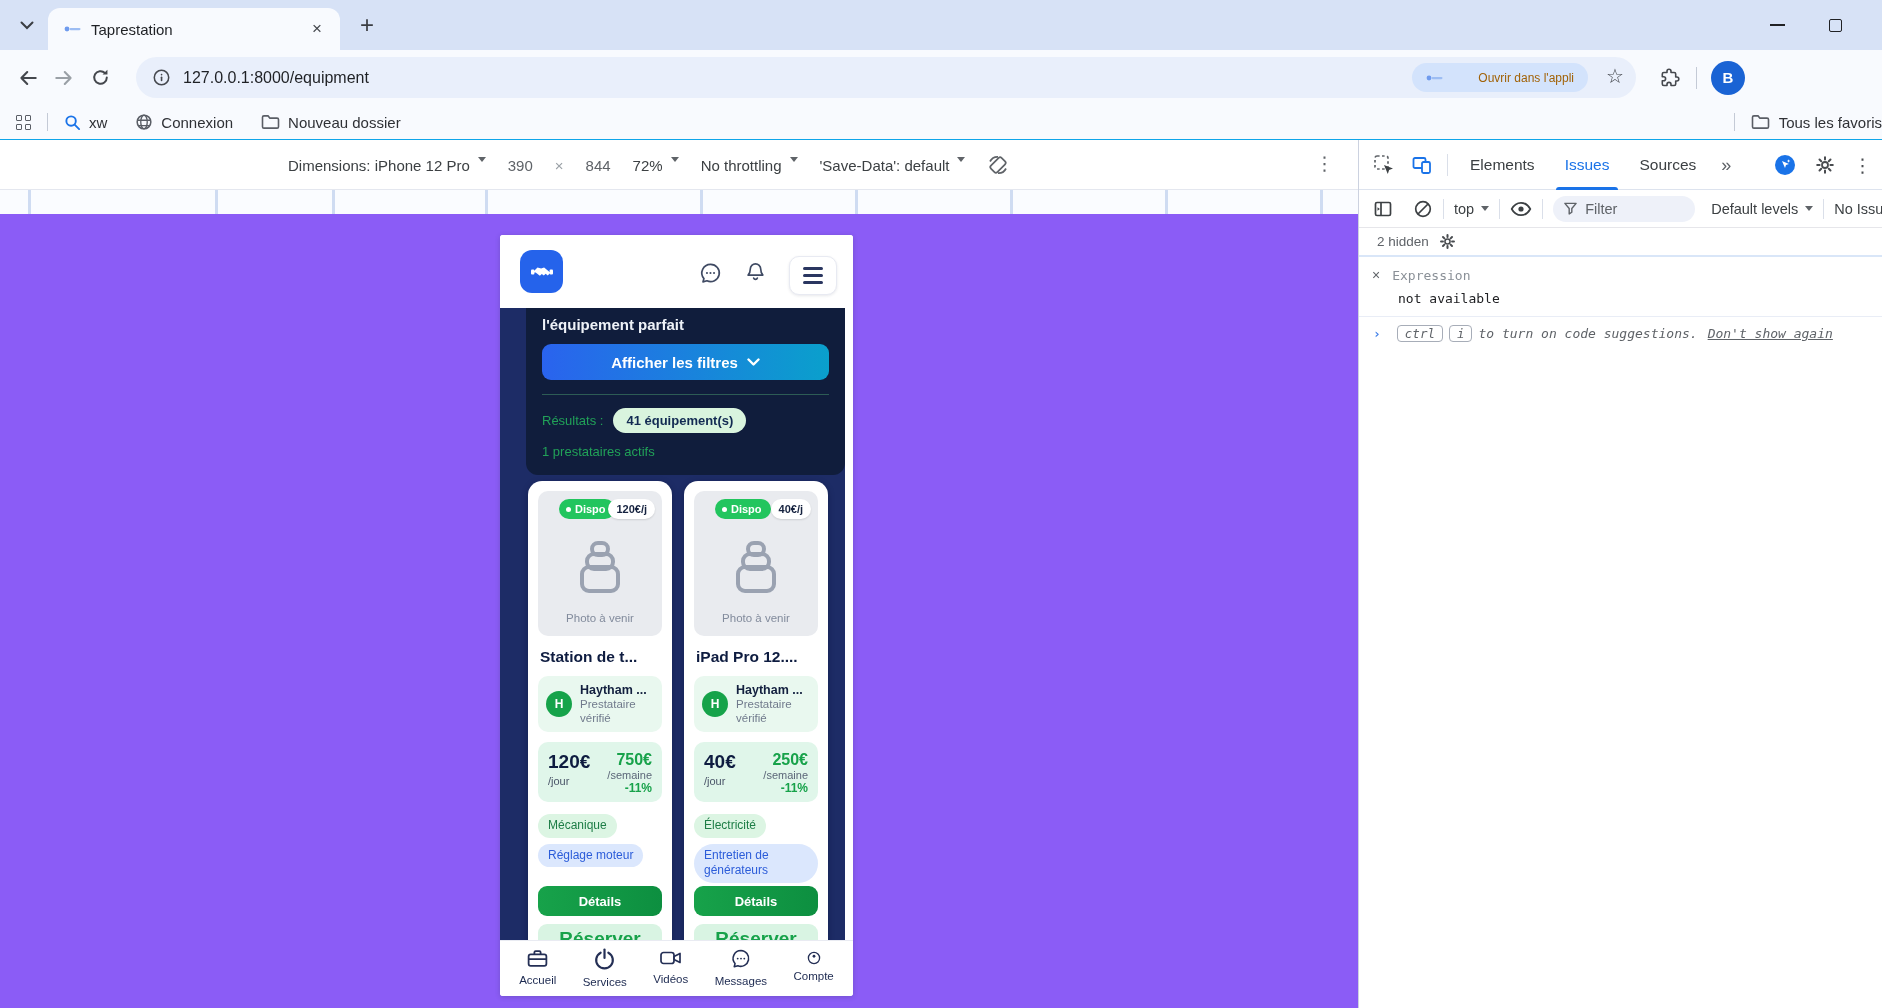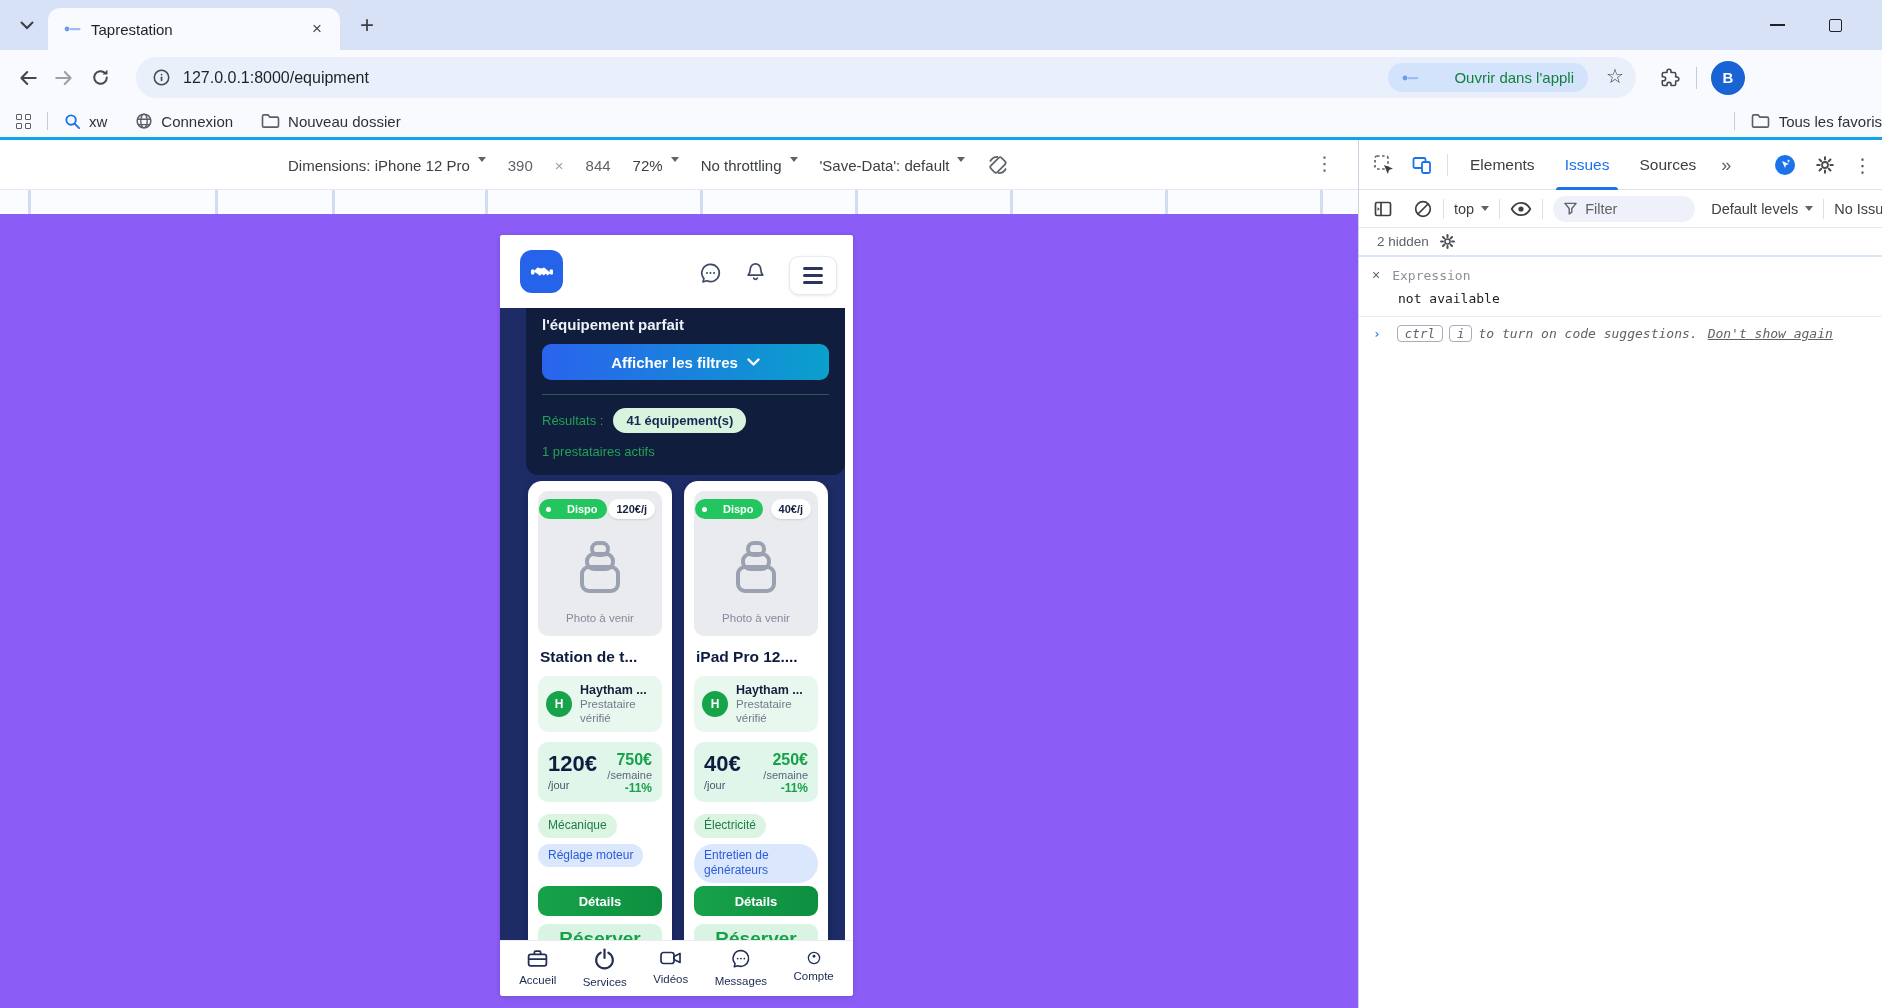--- a/index.html
+++ b/index.html
@@ -19,28 +19,28 @@
   .win-min { width:15px; height:2px; background:#202124; }
   .win-max { width:13px; height:13px; border:1.6px solid #202124; border-radius:2px; }
 
   
   .toolbar { position:absolute; left:0; top:50px; width:1882px; height:55px; background:#f8fafe; display:flex; align-items:center; }
   .nav-btn { width:36px; height:36px; display:flex; align-items:center; justify-content:center; border-radius:18px; }
   .nav-btn.b1{ margin-left:10px; } 
   .omnibox { position:relative; margin-left:18px; width:1500px; height:41px; border-radius:21px; background:#e9effb; display:flex; align-items:center; padding:0 12px 0 16px; }
   .url { font-size:16px; color:#1f2125; margin-left:12px; }
   .chip { position:absolute; right:48px; top:6px; height:29px; border-radius:15px; background:#d3e3fc; display:flex; align-items:center; gap:8px; padding:0 14px; }
-  .chip-label { font-size:15px; color:#15803d;margin-left:27px; }
+  .chip-label { font-size:12px; color:#a16207;margin-left:27px; }
   .star { position:absolute; right:12px; top:7px; font-size:20px; color:#45484e; }
   .puzzle { margin-left:22px; }
   .tb-divider { width:1px; height:22px; background:#c4cad6; margin:0 14px 0 16px; }
   .avatar { width:34px; height:34px; border-radius:17px; background:#1a63d4; color:#fff; font-size:15px; font-weight:bold; display:flex; align-items:center; justify-content:center; }
 
   
-  .bookmarks { position:absolute; left:0; top:105px; width:1882px; height:35px; background:#f8fafe; border-bottom:3px solid #0ea5e9; display:flex; align-items:center; overflow:hidden; }
+  .bookmarks { position:absolute; left:0; top:105px; width:1882px; height:35px; background:#f8fafe; border-bottom:1px solid #0ea5e9; display:flex; align-items:center; overflow:hidden; }
   .bm-apps { margin-left:16px; display:grid; grid-template-columns:6px 6px; grid-template-rows:6px 6px; gap:3px; }
   .bm-apps i { border:1.7px solid #5a5e66; border-radius:1px; }
   .bm-divider { width:1px; height:18px; background:#c4cad6; margin:0 16px; }
   .bm-item { display:flex; align-items:center; gap:8px; font-size:15px; color:#2f3136; margin-right:28px; white-space:nowrap; }
   .bm-right { margin-left:auto; display:flex; align-items:center; white-space:nowrap; }
 
   
   .content { position:absolute; left:0; top:140px; width:1882px; height:868px; }
   .emulation { position:absolute; left:0; top:0; width:1358px; height:868px; background:#e9edf5; }
   .devtools { position:absolute; left:1358px; top:0; width:524px; height:868px; background:#fff; border-left:1px solid #ccd2e0; }
@@ -75,32 +75,32 @@
   .filters-btn { width:100%; height:36px; border:none; border-radius:9px; background:linear-gradient(90deg,#2a63ee,#0aa0cc); color:#fff; font-family:inherit; font-size:15px; font-weight:bold; display:flex; align-items:center; justify-content:center; gap:9px; }
   .hero-hr { height:1px; background:#2d5c55; margin:14px 0 13px; }
   .results-row { display:flex; align-items:center; gap:10px; }
   .results-label { color:#21a158; font-size:13px; }
   .results-badge { background:#d9f4de; color:#122a52; font-size:13px; font-weight:bold; padding:5px 13px; border-radius:999px; }
   .active-providers { color:#21a158; font-size:13px; margin-top:11px; }
 
   .cards { display:flex; gap:12px; margin:6px 17px 0 28px; }
   .card { flex:1; background:#fff; border-radius:14px; padding:10px; box-shadow:0 2px 6px rgba(5,12,40,.35); }
   .photo { position:relative; height:145px; background:#e9ebef; border-radius:10px; }
-  .dispo { position:absolute; left:1px; top:8px; background:#22c55e; color:#fff; font-size:11px; font-weight:bold; border-radius:999px; padding:4px 9px 4px 7px; display:flex; align-items:center; gap:16px; }
+  .dispo { position:absolute; left:21px; top:8px; background:#22c55e; color:#fff; font-size:11px; font-weight:bold; border-radius:999px; padding:4px 9px 4px 7px; display:flex; align-items:center; gap:4px; }
   .dispo i { width:5px; height:5px; background:#fff; border-radius:3px; display:inline-block; }
   .pprice { position:absolute; right:7px; top:8px; background:#fff; color:#15223f; font-size:11px; font-weight:bold; border-radius:999px; padding:4px 8px; box-shadow:0 1px 2px rgba(0,0,0,.12); }
   .ph-icon { position:absolute; left:50%; top:44px; transform:translateX(-50%); }
   .pcap { position:absolute; left:0; right:0; bottom:12px; text-align:center; color:#828b9c; font-size:11.5px; }
   .card h3 { font-size:15.5px; font-weight:800; color:#0e1c40; margin:12px 2px 0; white-space:nowrap; overflow:hidden; }
   .provider { background:#e9f8ef; border-radius:10px; margin-top:10px; padding:8px; display:flex; align-items:center; gap:8px; height:56px; }
   .pavatar { width:26px; height:26px; border-radius:13px; background:#16a34a; color:#fff; font-size:12px; font-weight:bold; display:flex; align-items:center; justify-content:center; flex:none; }
   .pv-name { font-size:12.5px; font-weight:bold; color:#13203f; display:block; }
   .pv-status { font-size:11.5px; color:#707a8c; display:block; line-height:1.25; }
   .pricebox { background:#e0f6ea; border-radius:10px; margin-top:10px; padding:9px 10px; display:flex; justify-content:space-between; height:60px; }
-  .pd-main { font-size:22px; font-weight:800; color:#0e1c40; display:block; }
+  .pd-main { font-size:19px; font-weight:800; color:#0e1c40; display:block; }
   .pd-unit { font-size:11px; color:#4a5568; display:block; margin-top:2px; }
   .pw { text-align:right; }
   .pw-week { font-size:16px; font-weight:bold; color:#17a24a; display:block; }
   .pw-unit { font-size:11px; color:#5b6678; display:block; }
   .pw-disc { font-size:12px; font-weight:bold; color:#17a24a; display:block; }
   .tags { margin-top:12px; height:64px; display:flex; flex-direction:column; align-items:flex-start; gap:6px; }
   .tag { font-size:12px; padding:4px 10px; border-radius:999px; max-width:124px; line-height:1.3; }
   .tag.green { background:#dcf5e3; color:#1d7d46; }
   .tag.blue { background:#dbe7fd; color:#2b5cd9; }
   .details { width:100%; height:30px; margin-top:8px; border:none; border-radius:9px; background:linear-gradient(90deg,#17a24a,#0d8f40); color:#fff; font-family:inherit; font-size:13px; font-weight:bold; }

